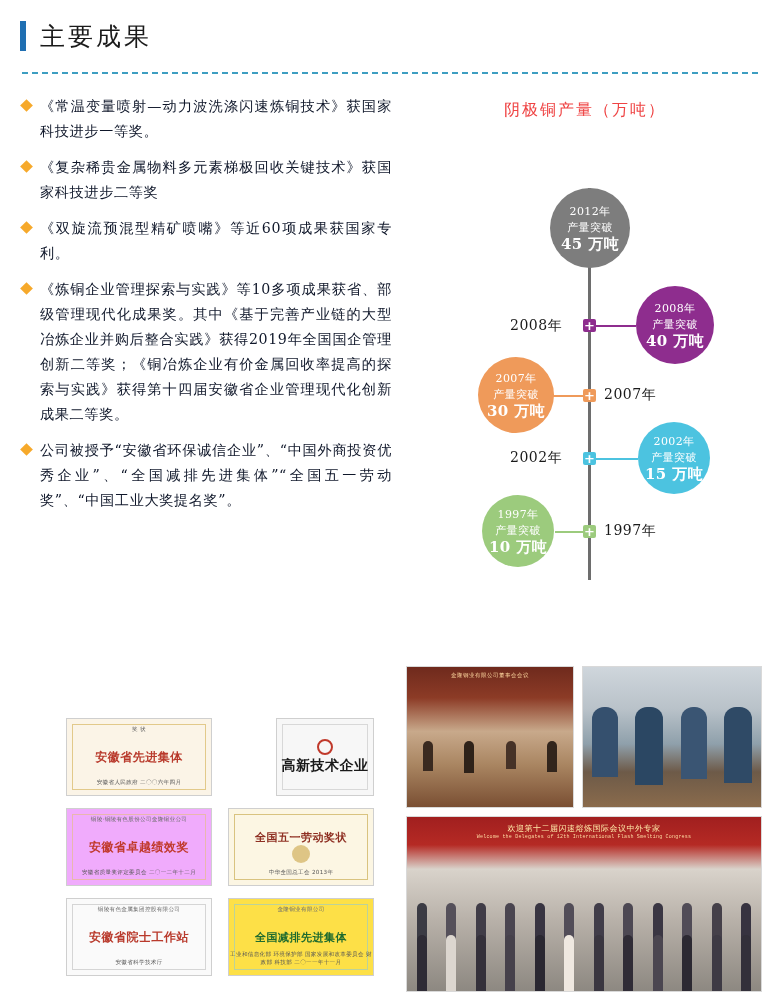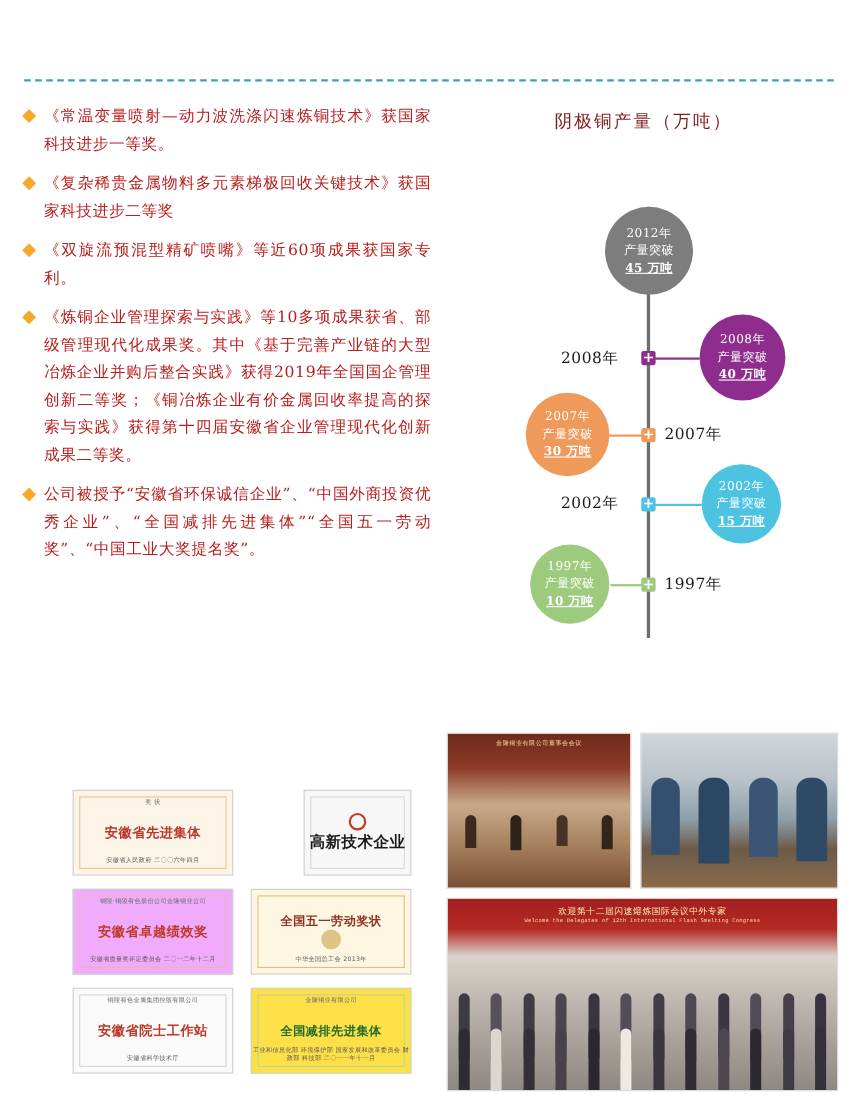--- a/index.html
+++ b/index.html
@@ -61,21 +61,21 @@
     flex: 0 0 auto;
     width: 9px; height: 9px;
     background: #f6a92b;
     transform: rotate(45deg);
     margin-top: 7px;
     margin-right: 9px;
   }
   .bullet-text {
     font-size: 14.2px;
     line-height: 25px;
-    color: #b91c1c;
+    color: #0f172a;
     letter-spacing: 0.6px;
     font-family: "DejaVu Serif", "Liberation Serif", serif;
     text-align: justify;
   }
 
   
   .certs {
     position: absolute;
     left: 66px; top: 718px;
     width: 320px;
@@ -157,21 +157,21 @@
   }
 
   
   .chart-title {
     position: absolute;
     left: 410px; top: 100px;
     width: 350px;
     text-align: center;
     font-size: 16px;
     letter-spacing: 2px;
-    color: #7f1d1d;
+    color: #ef4444;
     font-family: "DejaVu Serif", "Liberation Serif", serif;
   }
   .chart-area {
     position: absolute;
     left: 400px; top: 150px;
     width: 370px; height: 440px;
   }
   .axis-line {
     position: absolute;
     left: 188px; top: 38px;
@@ -185,21 +185,21 @@
     display: flex;
     flex-direction: column;
     align-items: center;
     justify-content: center;
     text-align: center;
     font-size: 11px;
     line-height: 16px;
     letter-spacing: 0.4px;
     font-family: "DejaVu Serif", "Liberation Serif", serif;
   }
-  .node .big { font-size: 11px; font-weight: bold; text-decoration: underline; }
+  .node .big { font-size: 15px; font-weight: bold; }
   .connector {
     position: absolute;
     height: 2px;
   }
   .plus {
     position: absolute;
     width: 13px; height: 13px;
     display: flex; align-items: center; justify-content: center;
     color: #ffffff;
     font-size: 13px;
@@ -258,20 +258,24 @@
   }
   
   .figrow { position: absolute; left: 0; width: 100%; display: flex; justify-content: space-around; }
   .fig { width: 10px; border-radius: 5px 5px 0 0; }
 </style>
 </head>
 <body>
 
 <div class="page">
 
+  <div class="header">
+    <div class="header-bar"></div>
+    <div class="header-title">主要成果</div>
+  </div>
   <div class="dash-rule"></div>
 
   <div class="left-col">
     <div class="bullet-item">
       <div class="diamond"></div>
       <div class="bullet-text">《常温变量喷射—动力波洗涤闪速炼铜技术》获国家科技进步一等奖。</div>
     </div>
     <div class="bullet-item">
       <div class="diamond"></div>
       <div class="bullet-text">《复杂稀贵金属物料多元素梯极回收关键技术》获国家科技进步二等奖</div>

